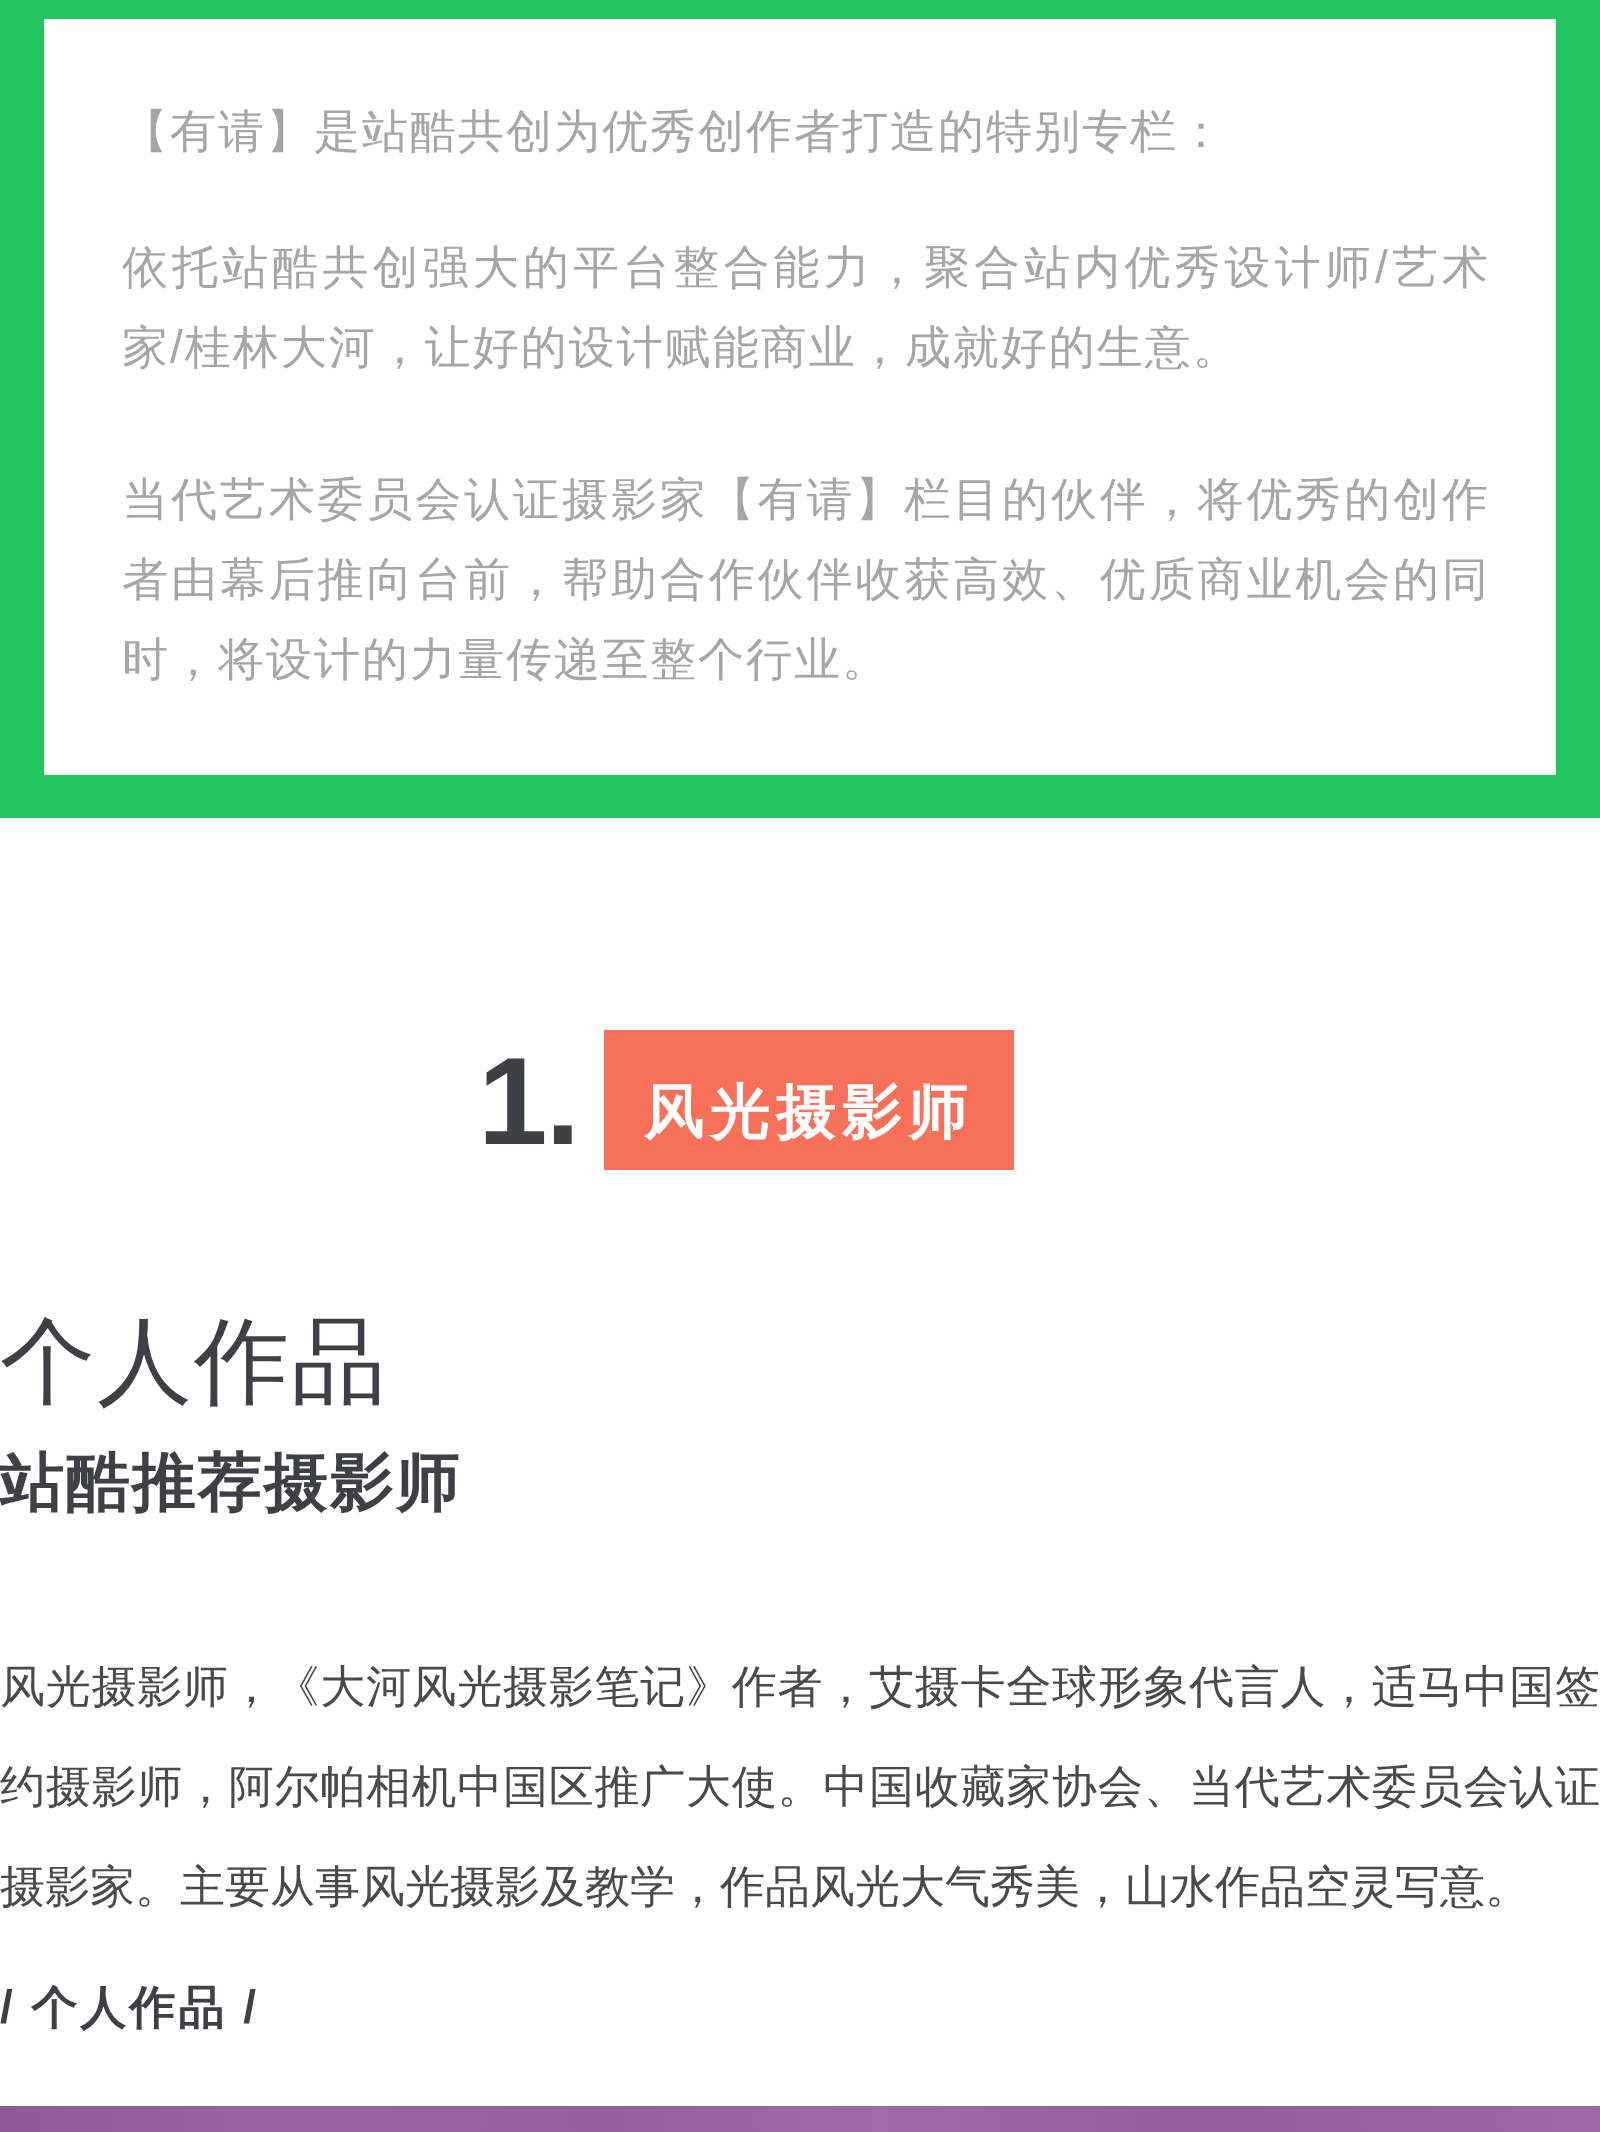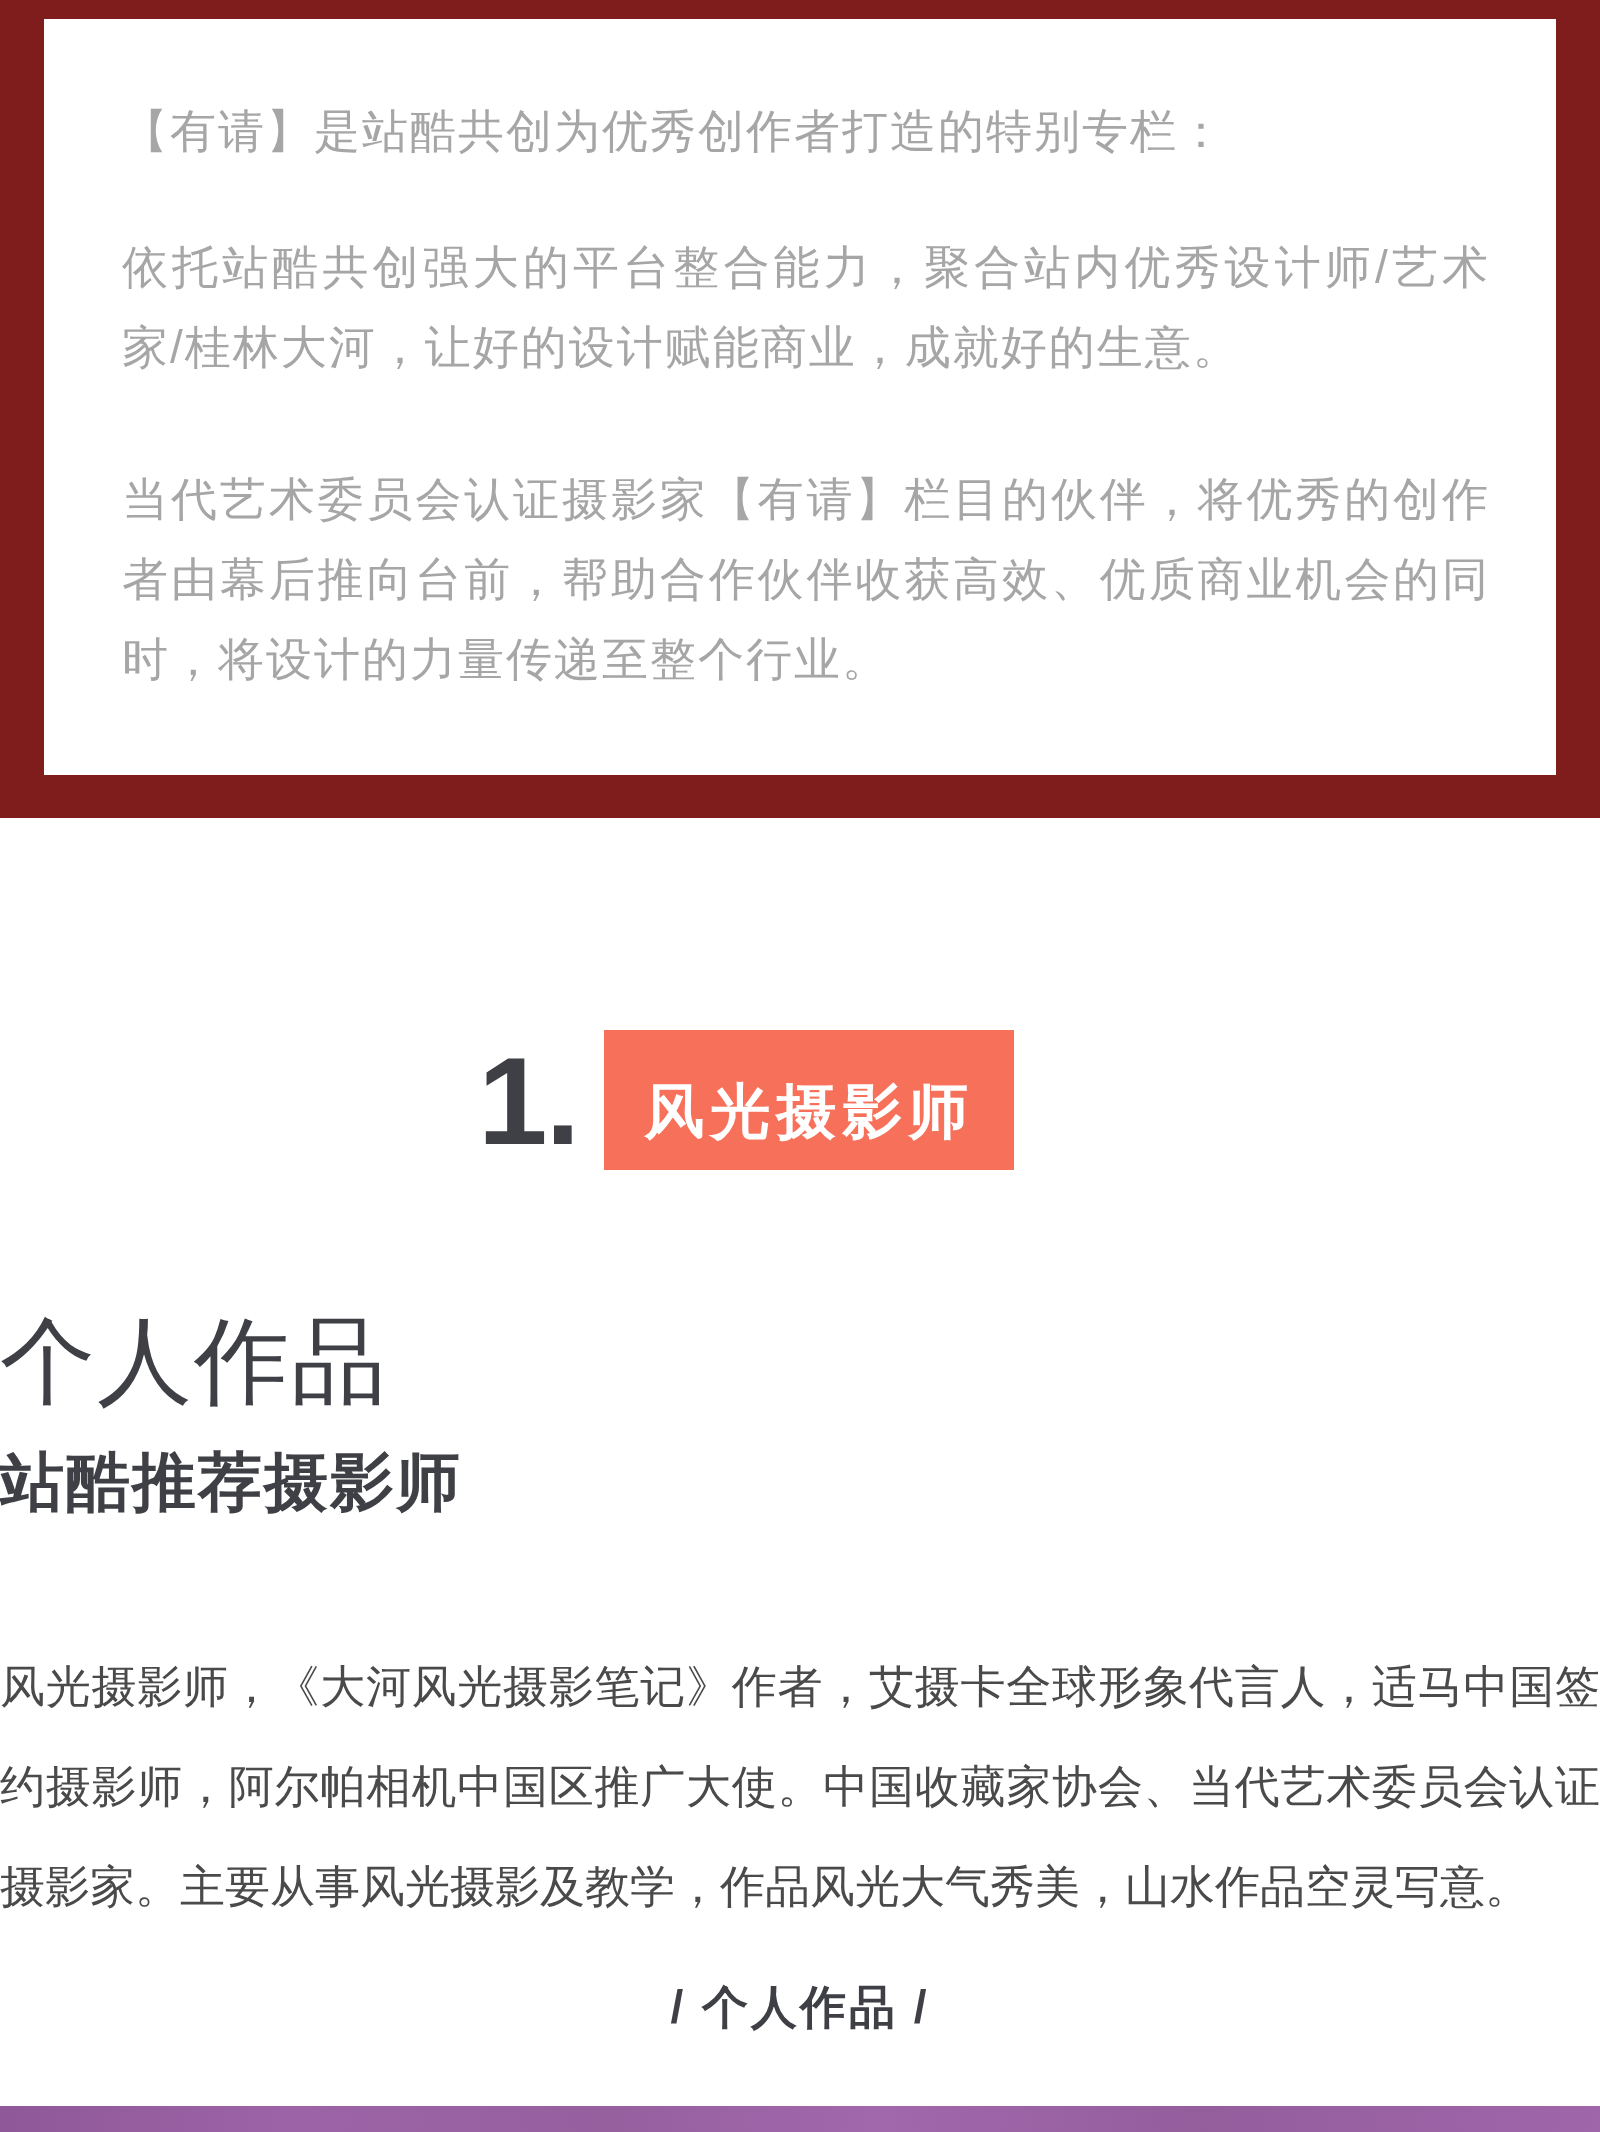--- a/index.html
+++ b/index.html
@@ -10,21 +10,21 @@
     overflow: hidden;
   }
   .page {
     width: 1600px; height: 2132px;
     display: flex; flex-direction: column;
     background: #ffffff;
   }
 
   
   .intro-frame {
-    background: #7f1d1d;
+    background: #22c55e;
     padding: 19px 44px 43px 44px;
     flex: none;
   }
   .intro-inner {
     background: #ffffff;
     height: 756px;
     padding: 72px 66px 0 78px;
   }
   .intro-heading {
     color: #A6A6A6;
@@ -106,21 +106,21 @@
 
   
   .works-divider {
     flex: none;
     margin-top: 45px;
     color: #3E4045;
     font-size: 46px;
     line-height: 50px;
     font-weight: bold;
     letter-spacing: 3px;
-    text-align: center;
+    text-align: left;
   }
 
   
   .photo-strip {
     flex: none;
     margin-top: 74px;
     height: 26px;
     width: 100%;
     background: linear-gradient(90deg,
       #8F5898 0%, #9C64A6 18%, #96609F 38%,

